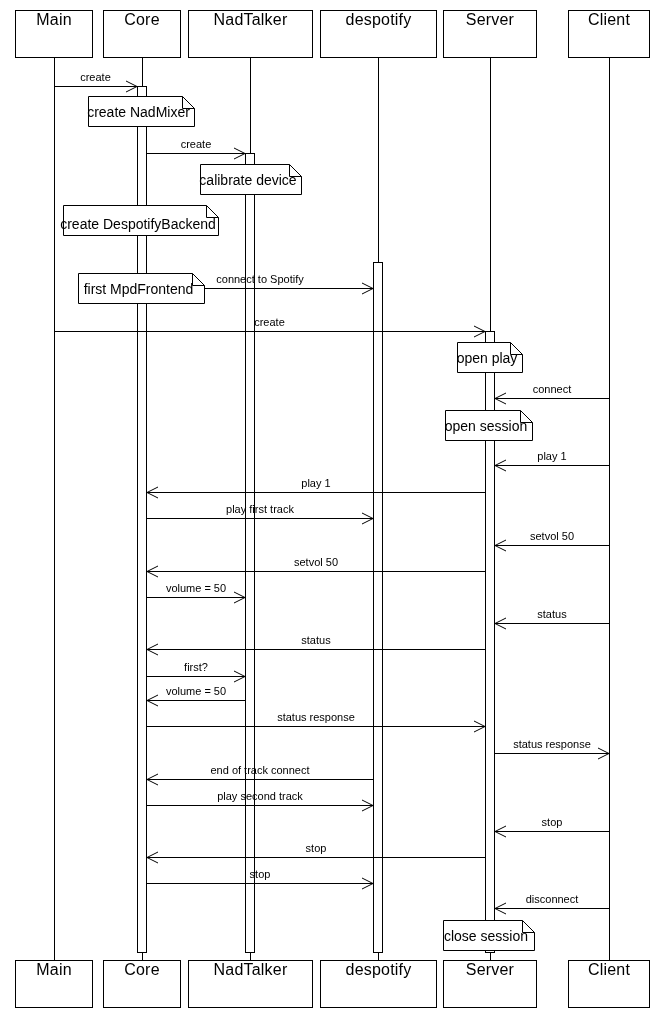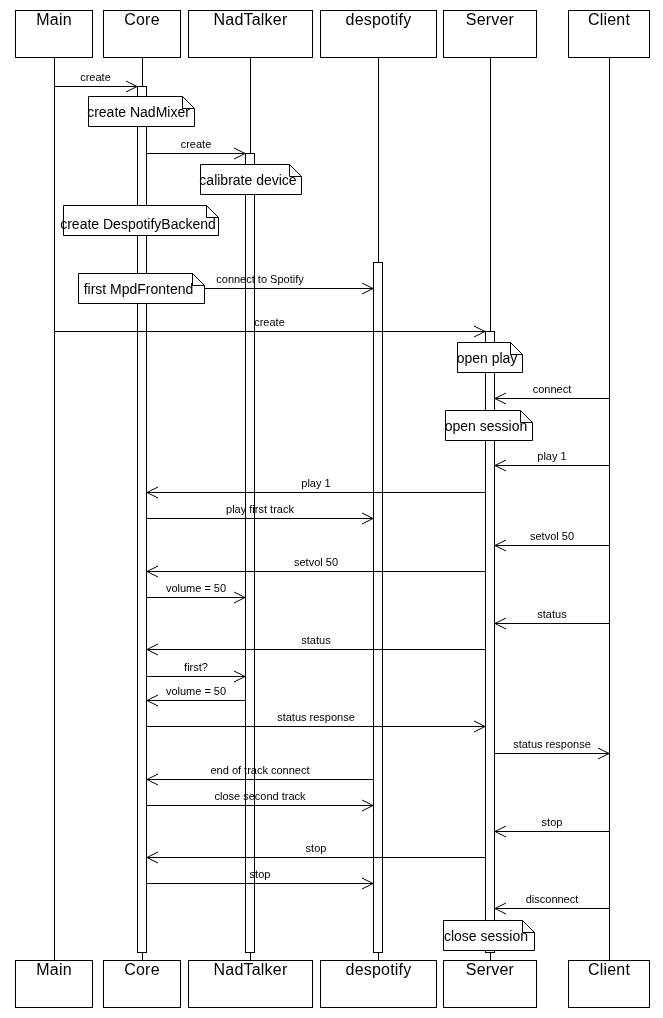--- a/index.html
+++ b/index.html
@@ -206,21 +206,21 @@
       </svg>
     </div>
     <div class="msg" style="left: 147px; top: 763px; width: 226px;">
       <div class="msg-label">end of track connect</div>
       <div class="msg-line"></div>
       <svg width="13" height="13" viewBox="0 0 13 13" class="msg-arrow left">
         <path d="M12 1 L1 6.5 L12 12" fill="none" stroke="#000000" stroke-width="1"></path>
       </svg>
     </div>
     <div class="msg" style="left: 147px; top: 789px; width: 226px;">
-      <div class="msg-label">close second track</div>
+      <div class="msg-label">play second track</div>
       <div class="msg-line"></div>
       <svg width="13" height="13" viewBox="0 0 13 13" class="msg-arrow right">
         <path d="M1 1 L12 6.5 L1 12" fill="none" stroke="#000000" stroke-width="1"></path>
       </svg>
     </div>
     <div class="msg" style="left: 495px; top: 815px; width: 114px;">
       <div class="msg-label">stop</div>
       <div class="msg-line"></div>
       <svg width="13" height="13" viewBox="0 0 13 13" class="msg-arrow left">
         <path d="M12 1 L1 6.5 L12 12" fill="none" stroke="#000000" stroke-width="1"></path>

